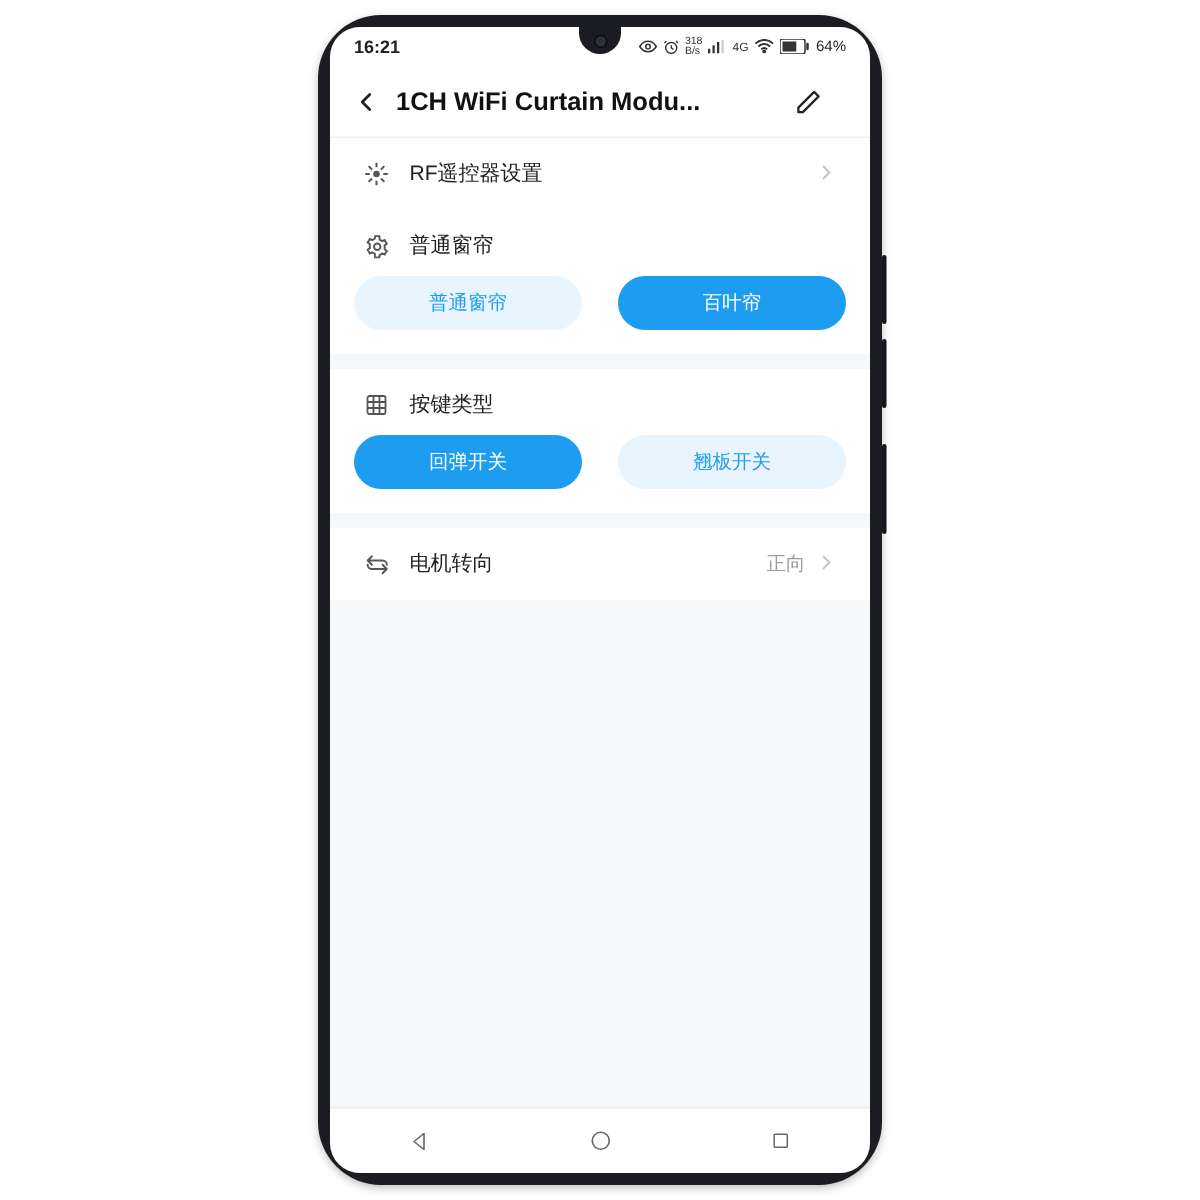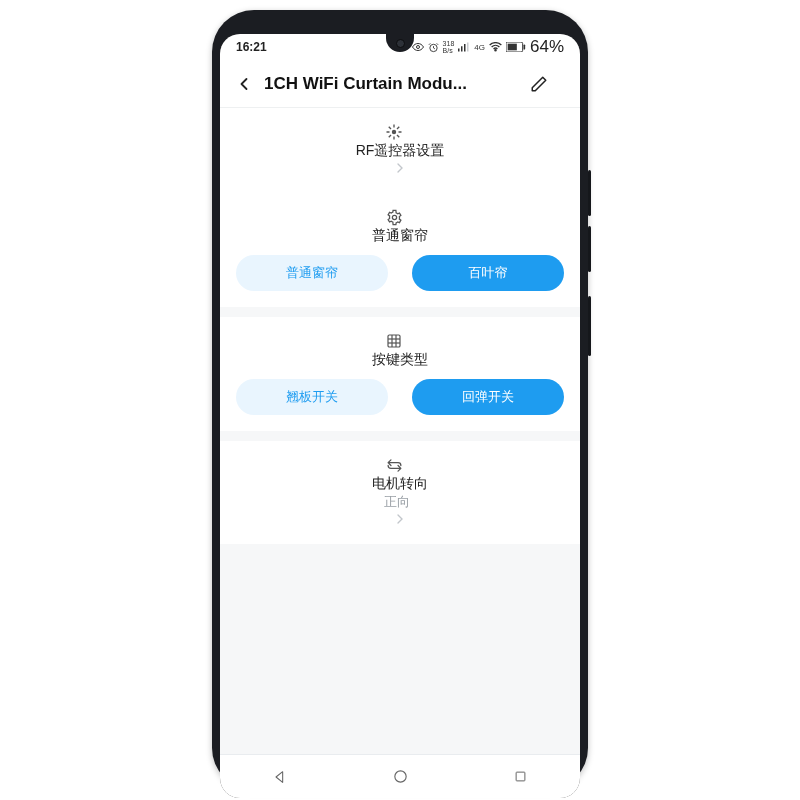--- a/index.html
+++ b/index.html
@@ -20,21 +20,21 @@
   .side-btn { position:absolute; right:-3px; width:3px; background:#15171b; border-radius:2px; }
   .side-btn.a { top:160px; height:46px; }
   .side-btn.b { top:216px; height:46px; }
   .side-btn.c { top:286px; height:60px; }
   .screen {
     width: 100%; height: 100%;
     background: #404040;
     border-radius: 20px;
     overflow: hidden;
     position: relative;
-    display: flex; flex-direction: column; margin-top: 16px;
+    display: flex; flex-direction: column;
   }
   .notch {
     position:absolute; top:0; left:50%; transform:translateX(-50%);
     width:28px; height:18px; background:#1b1d22;
     border-bottom-left-radius:14px; border-bottom-right-radius:14px;
     z-index:5;
     display:flex; align-items:center; justify-content:center;
   }
   .notch::after{ content:""; width:7px; height:7px; border-radius:50%; background:#2d3138; border:1px solid #0b0c0e; }
   .statusbar {
@@ -50,21 +50,21 @@
     display:flex; align-items:center; padding:0 23px 0 6px;
     border-bottom:1px solid #eef0f1;
   }
   .titlebar .back { width:36px; height:36px; display:flex; align-items:center; justify-content:center; }
   .titlebar .title { flex:1; font-size:17px; font-weight:700; color:#111; padding-left:2px; white-space:nowrap; overflow:hidden; text-overflow:ellipsis; }
   .titlebar .edit { width:36px; height:36px; display:flex; align-items:center; justify-content:center; }
   .content { flex:1; background:#f6f7f8; overflow:auto; }
   .card { background:#fff; }
   .gap { height:10px; }
   .row {
-    display:flex; align-items:center; padding:14px 21px; font-size:14px; color:#222;flex-direction:column;
+    display:flex; align-items:center; padding:14px 21px; font-size:14px; color:#222;
   }
   .row .ic { width:20px; height:20px; margin-right:12px; display:flex; align-items:center; justify-content:center; color:#555; }
   .row .label { flex:1; }
   .row .val { color:#9aa0a6; font-size:13px; margin-right:6px; }
   .row .chev { color:#c2c6cb; }
   .segwrap { padding:4px 16px 16px 16px; display:flex; gap:24px; }
   .seg {
     flex:1; height:36px; border-radius:18px;
     display:flex; align-items:center; justify-content:center;
     font-size:13px; font-weight:500;
@@ -122,21 +122,21 @@
               <circle cx="10" cy="12" r="1" fill="#333"></circle>
             </svg>
         </span>
         <span>
           <svg width="20" height="10" viewBox="0 0 24 12">
               <rect x="0" y="0" width="20" height="12" rx="2" fill="none" stroke="#333" stroke-width="1.2"></rect>
               <rect x="2" y="2" width="11" height="8" fill="#333"></rect>
               <rect x="21" y="3" width="2" height="6" rx="1" fill="#333"></rect>
             </svg>
         </span>
-        <span style="font-size:17px;color:#222">64%</span>
+        <span style="font-size:10px;color:#222">64%</span>
       </div>
     </div>
 
     <div class="titlebar">
       <div class="back">
         <svg width="20" height="20" viewBox="0 0 24 24" fill="none" stroke="#222" stroke-width="2.2" stroke-linecap="round" stroke-linejoin="round">
             <polyline points="15 18 9 12 15 6"></polyline>
           </svg>
       </div>
       <div class="title">1CH WiFi Curtain Modu...</div>
@@ -190,22 +190,22 @@
                 <rect x="3" y="3" width="18" height="18" rx="2"></rect>
                 <line x1="3" y1="9" x2="21" y2="9"></line>
                 <line x1="3" y1="15" x2="21" y2="15"></line>
                 <line x1="9" y1="3" x2="9" y2="21"></line>
                 <line x1="15" y1="3" x2="15" y2="21"></line>
               </svg>
           </span>
           <span class="label">按键类型</span>
         </div>
         <div class="segwrap">
+          <div class="seg active">回弹开关</div>
           <div class="seg inactive">翘板开关</div>
-          <div class="seg active">回弹开关</div>
         </div>
       </div>
 
       <div class="gap"></div>
 
       <div class="card">
         <div class="row">
           <span class="ic">
             <svg width="17" height="17" viewBox="0 0 24 24" fill="none" stroke="#555" stroke-width="1.8" stroke-linecap="round" stroke-linejoin="round">
                 <path d="M7 4l-4 4 4 4M3 8h14a4 4 0 0 1 4 4M17 20l4-4-4-4M21 16H7a4 4 0 0 1-4-4"></path>

